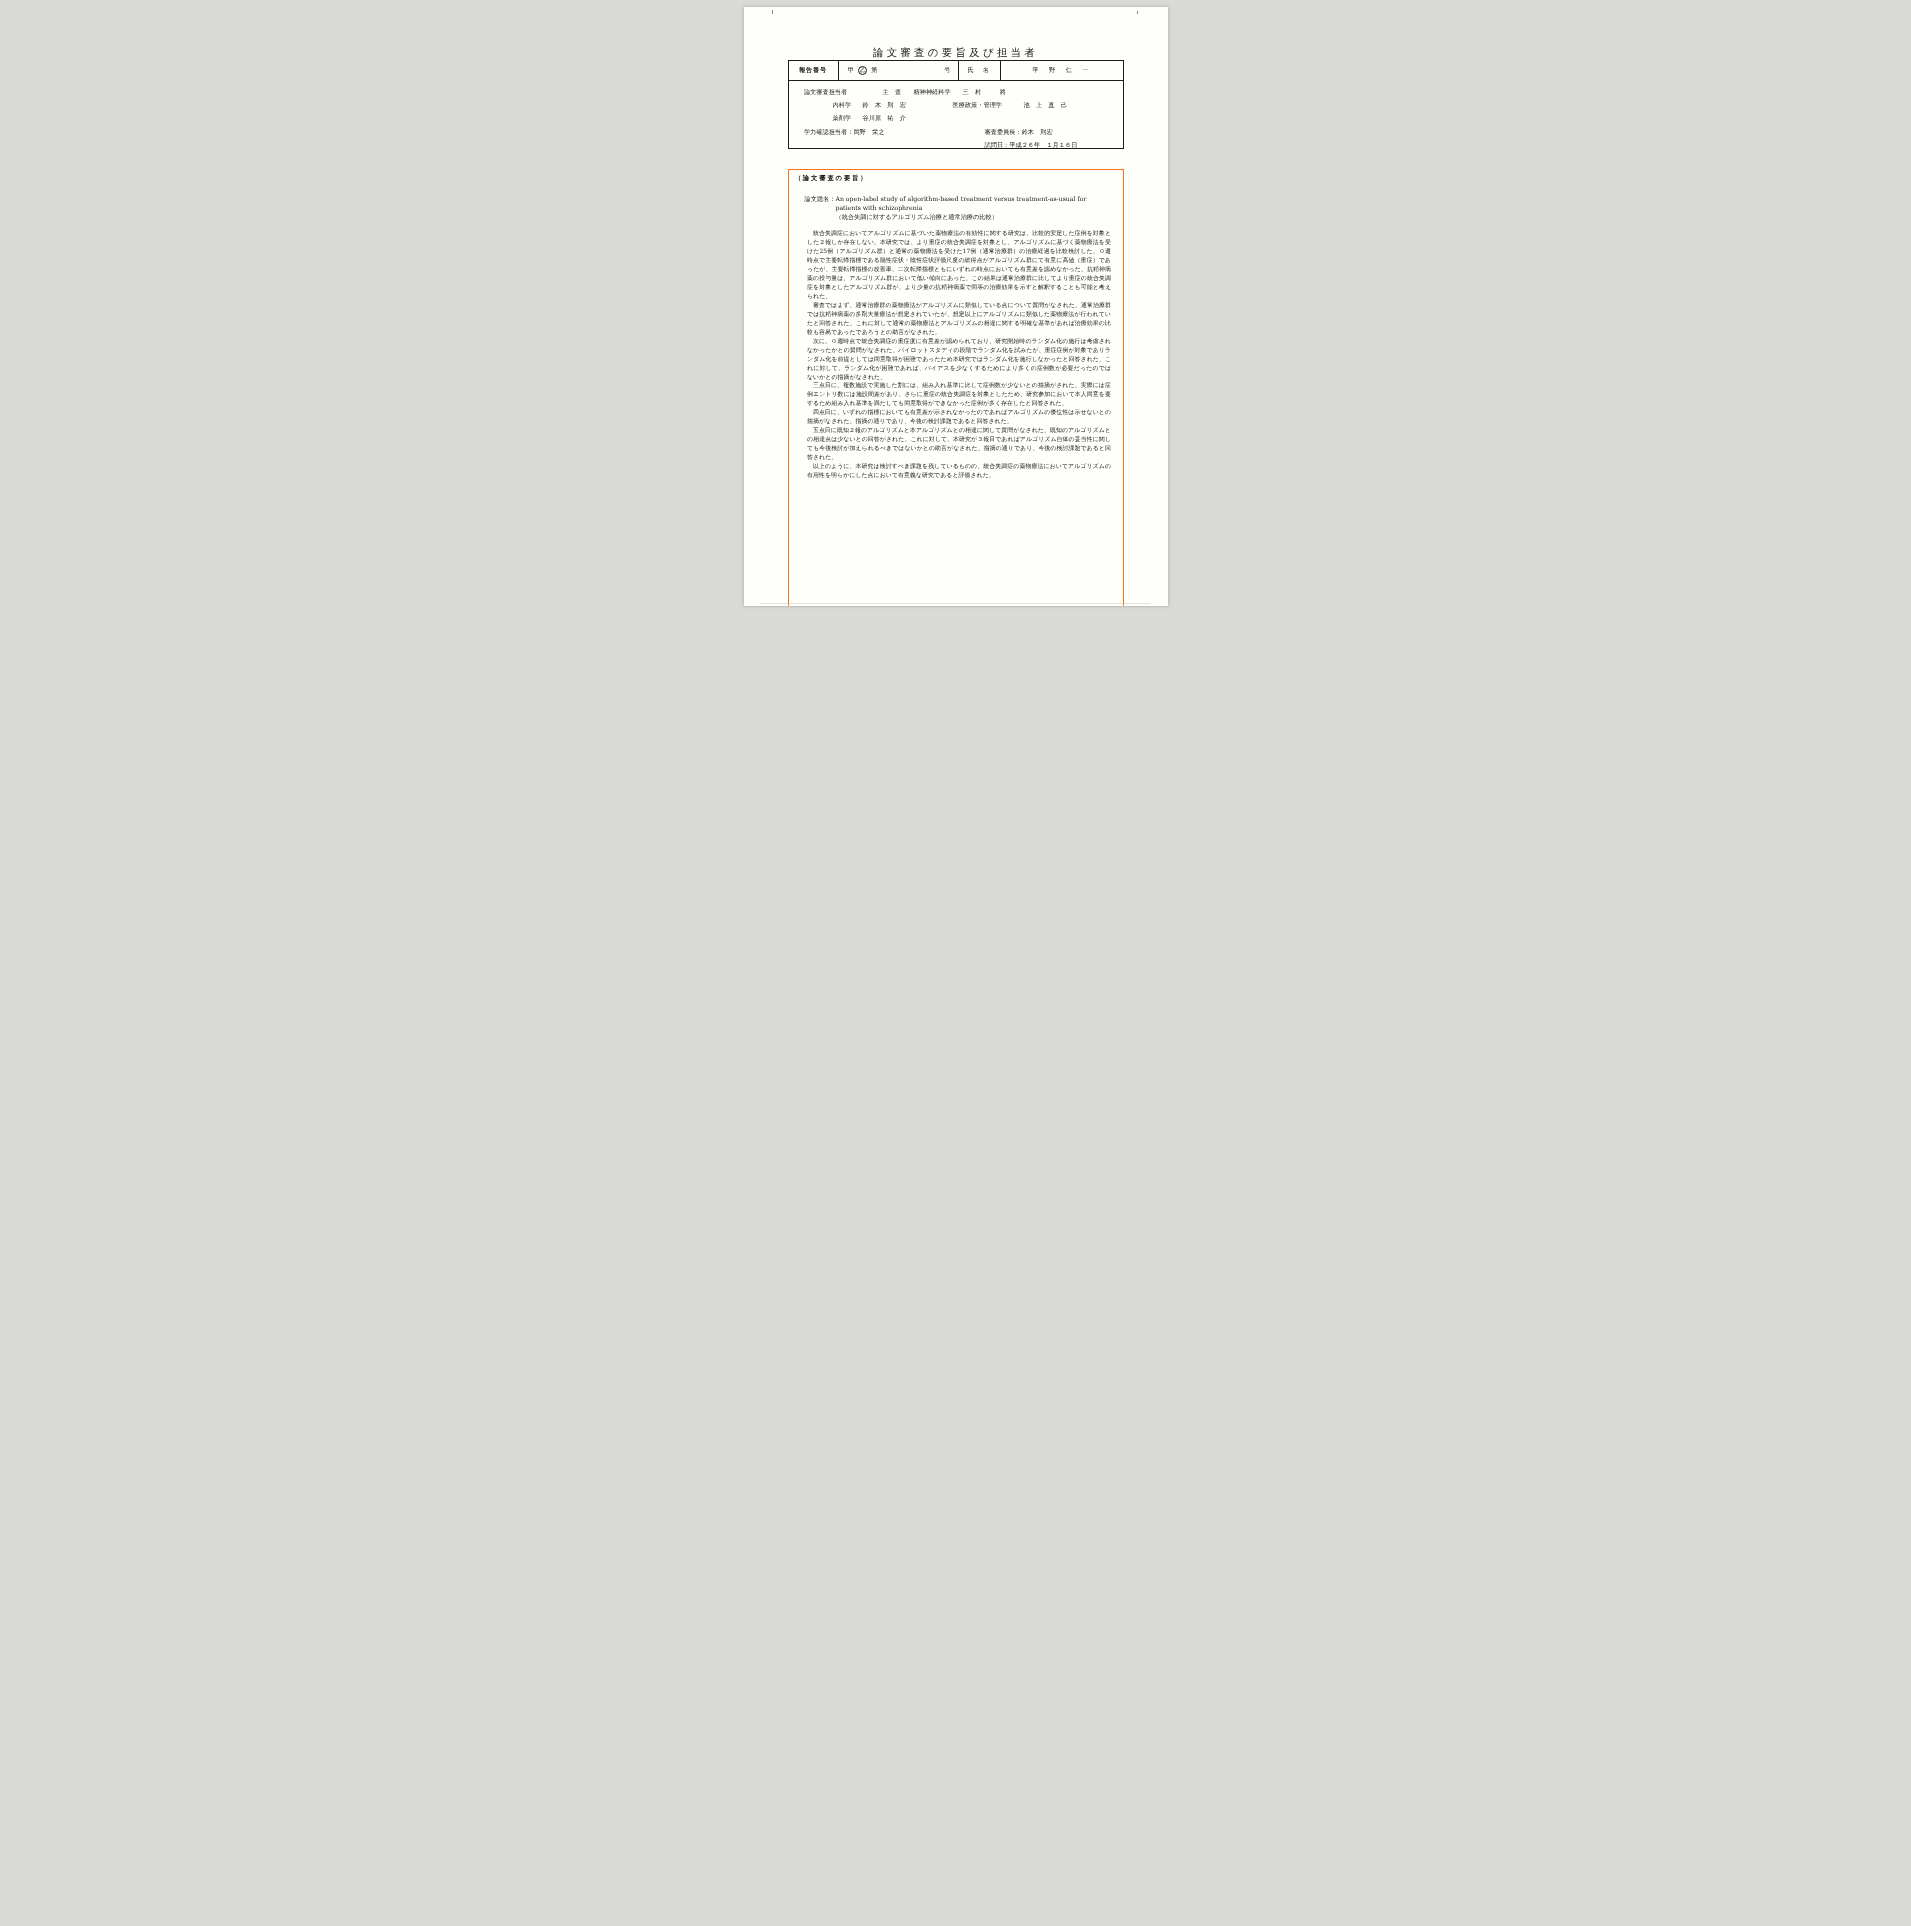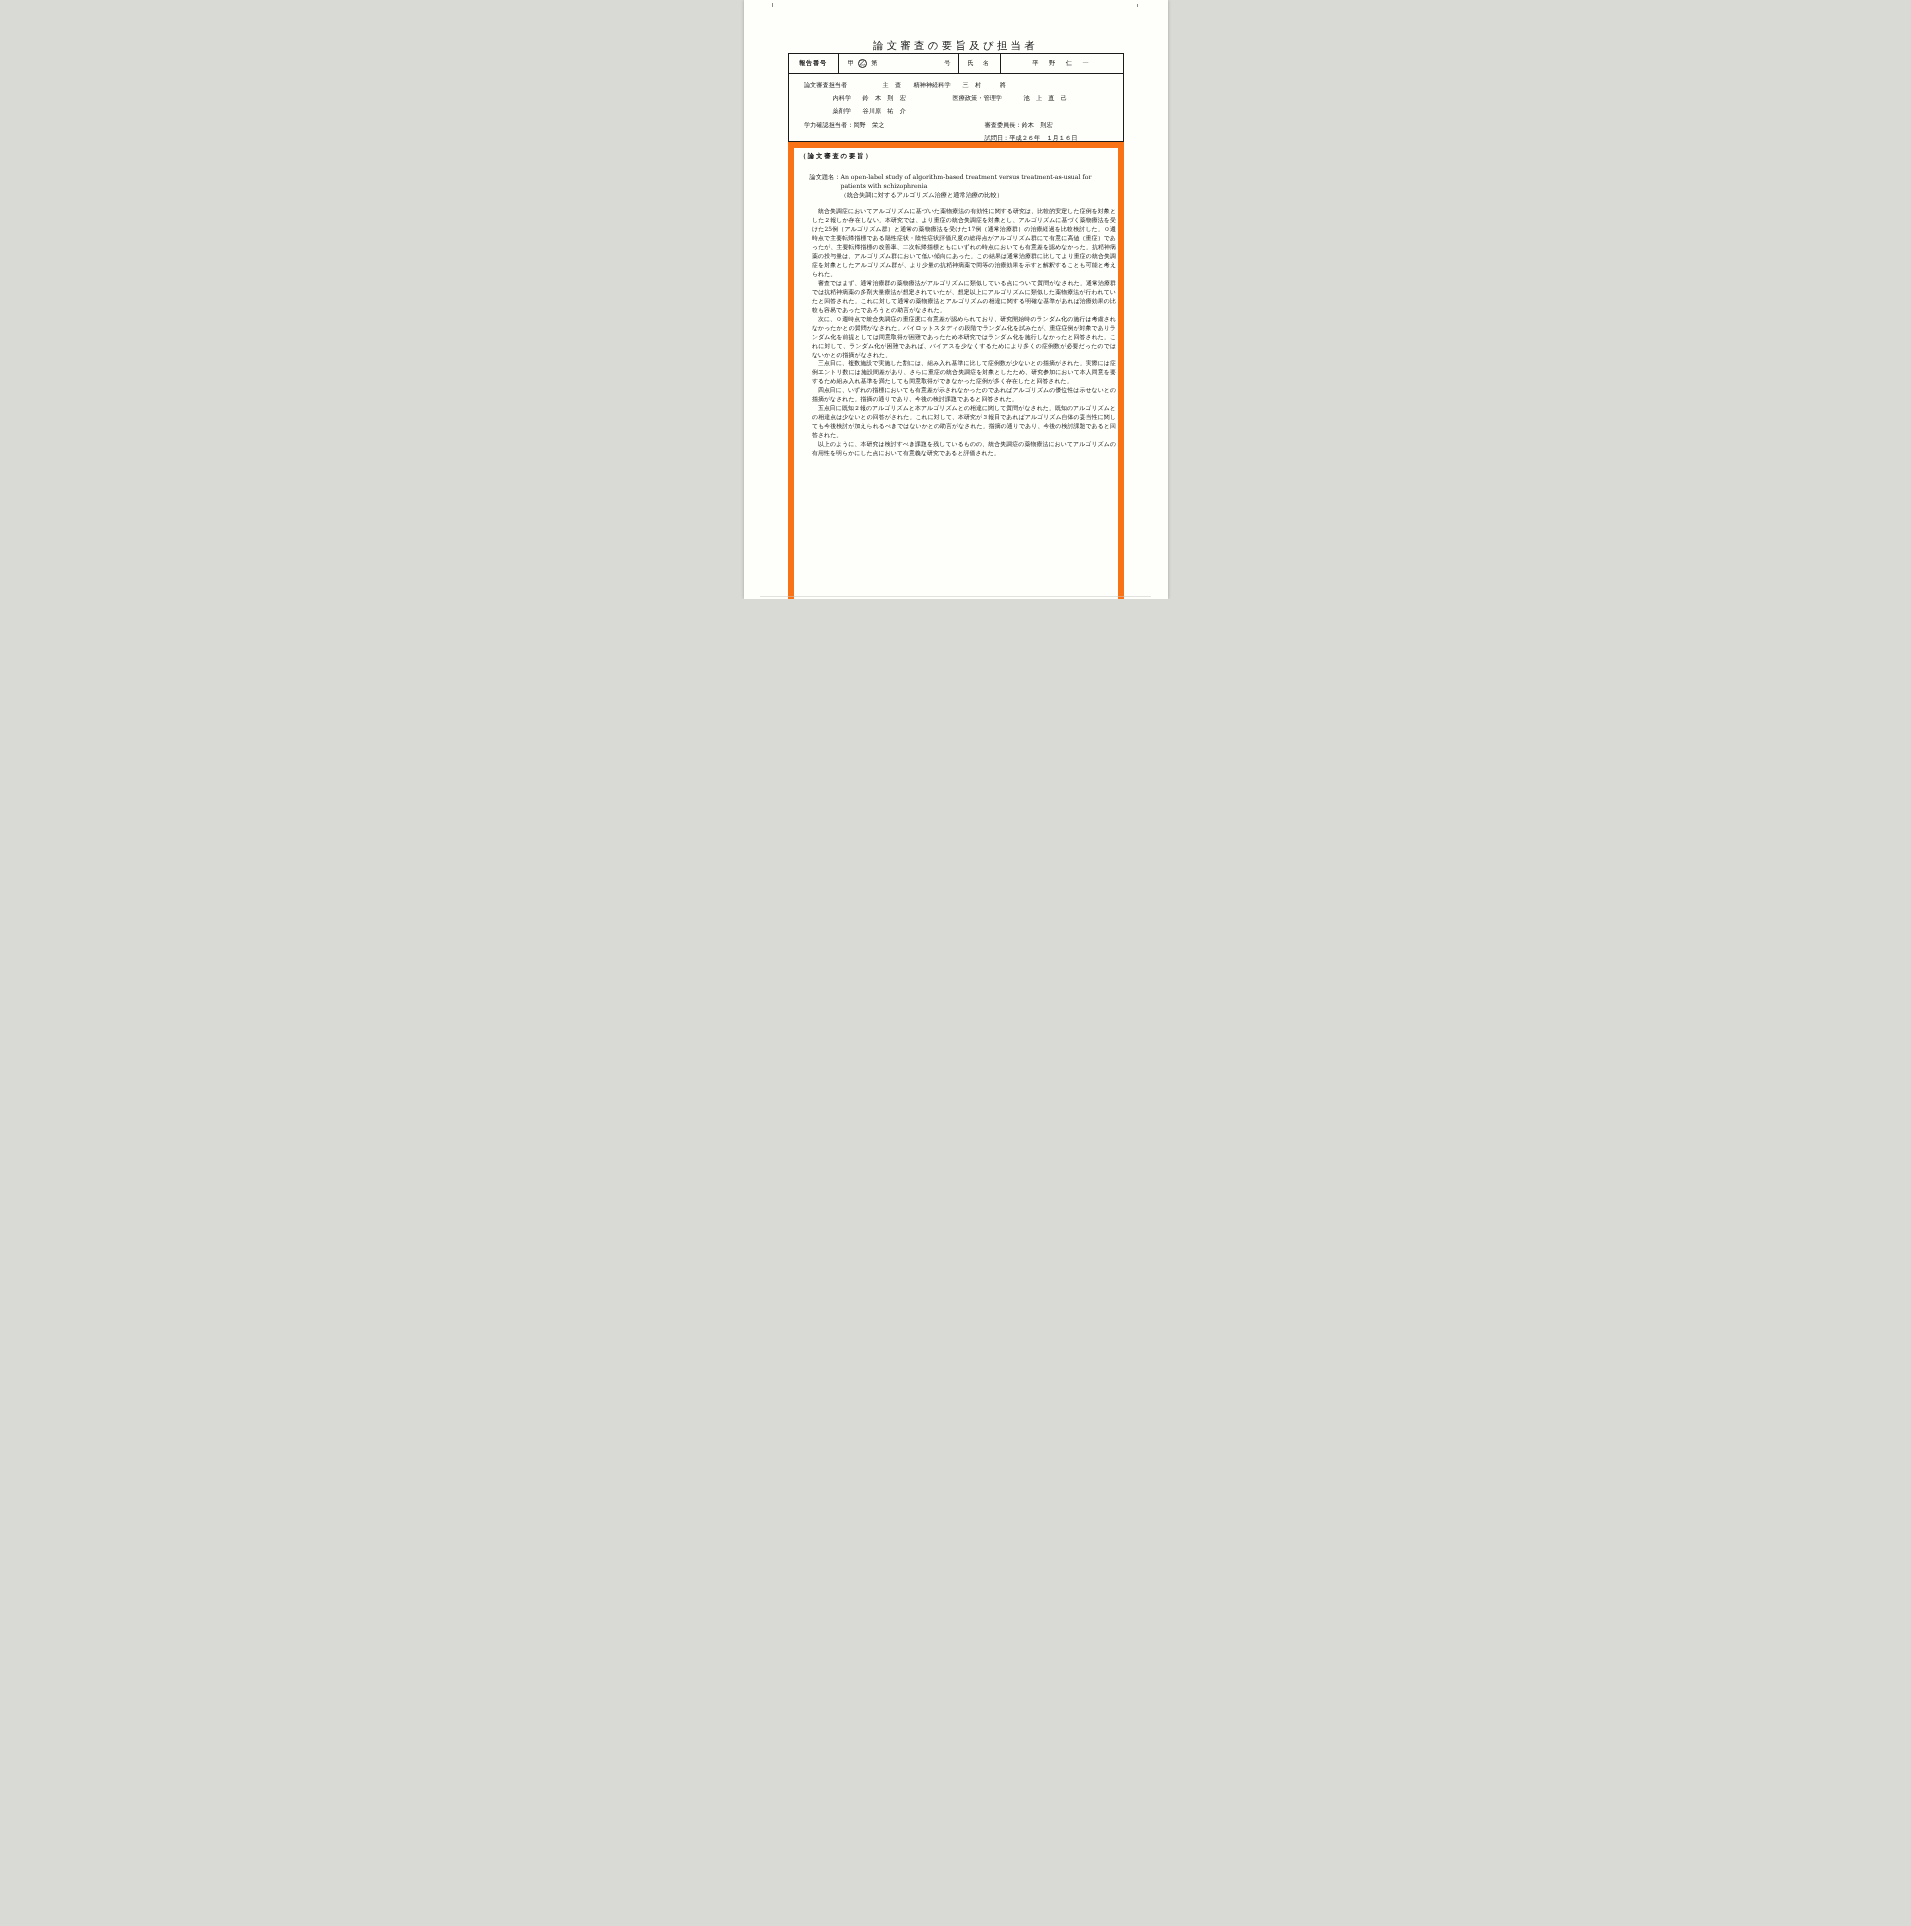--- a/index.html
+++ b/index.html
@@ -1,20 +1,20 @@
 <!DOCTYPE html>
 <html lang="ja" style="font-size:6.2px"><head>
 <meta charset="utf-8">
 <title>論文審査の要旨及び担当者</title>
 <style>
   html,body { margin:0; padding:0; background:#d9d9d6; }
   .page {
     position:relative;
     width:424px; height:599px;
-    margin:0 auto;
+    margin:7px auto;
     background:#fefefb;
     color:#151515;
     font-family:"DejaVu Serif","Liberation Serif",serif;
     overflow:hidden;
     box-shadow:0 0 3.1px rgba(0,0,0,.25);
   }
   
   .reg-mark { position:absolute; background:#8a8a86; }
   .reg-mark.left  { left:28.5px;  top:3.1px;  width:0.8px; height:3.5px; }
   .reg-mark.right { left:393px; top:3.5px; width:0.8px; height:3.5px; }
@@ -49,23 +49,23 @@
     font-size:5.6px; margin-right:3.9px; box-sizing:border-box;
   }
   .cell-name-label { width:42px; justify-content:center; letter-spacing:0.25em; border-right:0.8px solid #1b1b1b; }
   .cell-name-value { flex:1; justify-content:center; font-size:7.3px; letter-spacing:0.35em; }
 
   .committee-area { position:relative; height:69px; }
   .ca-item { position:absolute; font-size:6.2px; white-space:nowrap; }
 
   
   .summary-box {
-    position:absolute; left:44px; top:142px;
+    position:absolute; left:44px; top:162px;
     width:336px; height:548px;
-    border:6px solid #f97316;
+    border:1px solid #f97316;
     box-sizing:border-box;
   }
   .section-label {
     position:absolute; left:6.2px; top:3.9px;
     font-size:6.4px; font-weight:700; letter-spacing:0.28em; white-space:nowrap;
   }
   .thesis-title-block {
     position:absolute; left:16px; top:25.4px; width:308px;
     display:grid; grid-template-columns:auto 1fr;
     font-size:6.2px; line-height:1.42;

